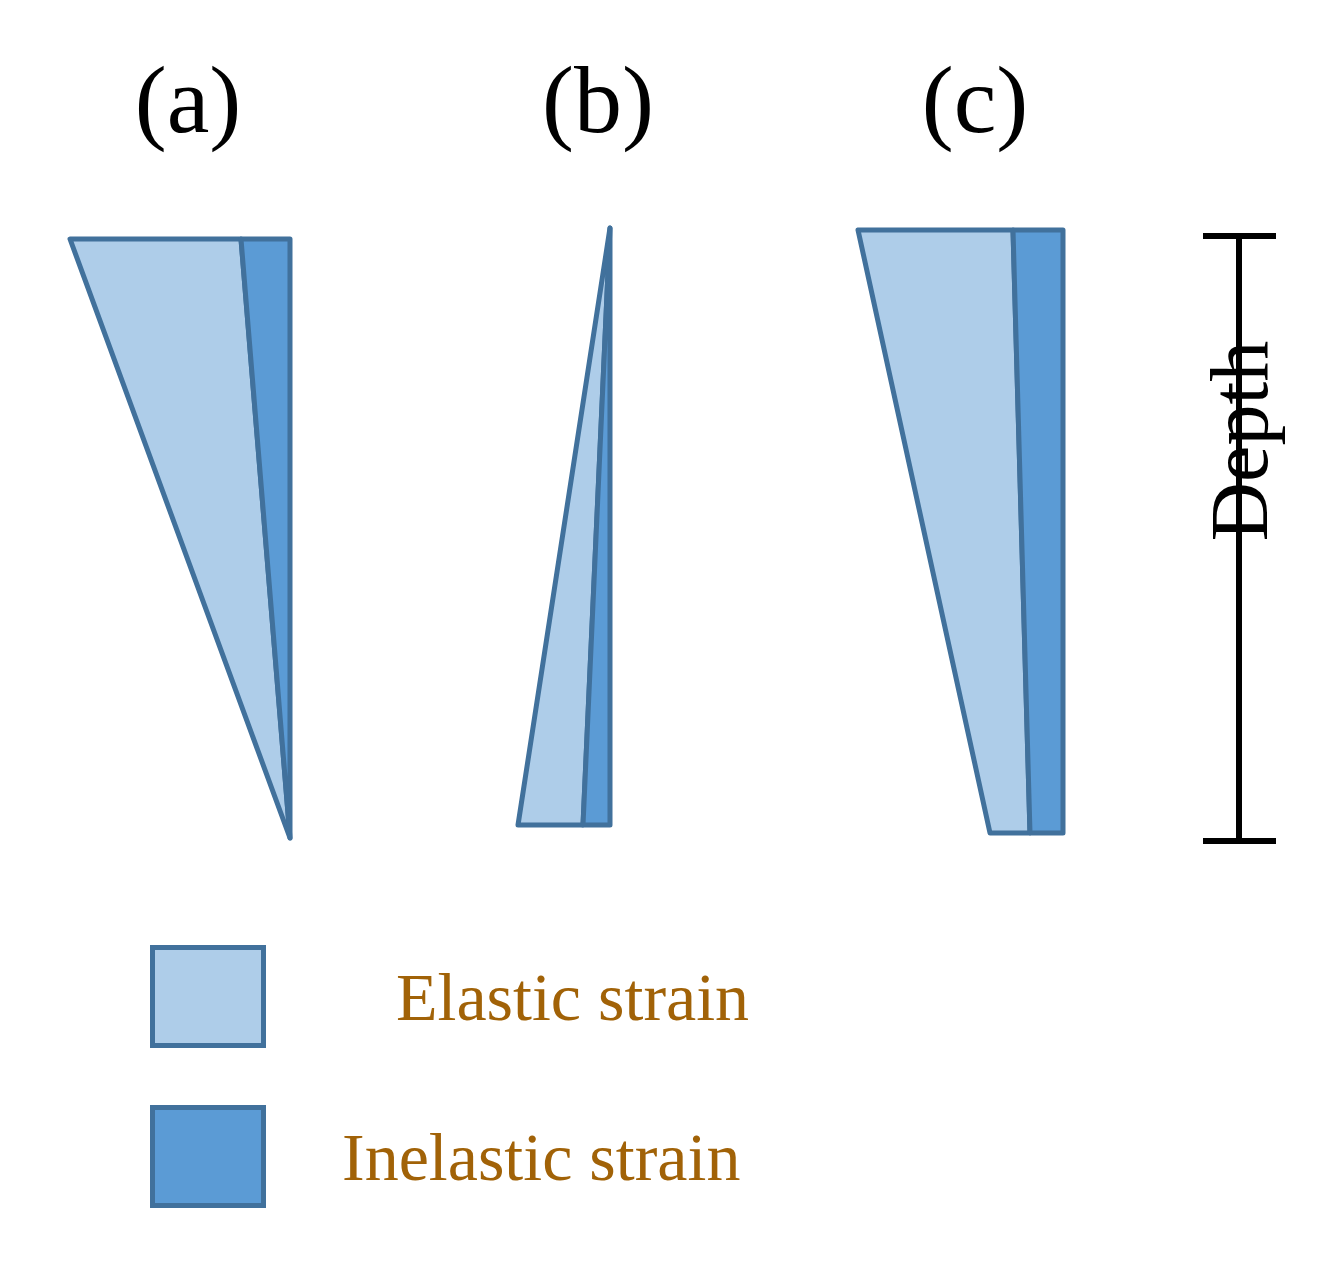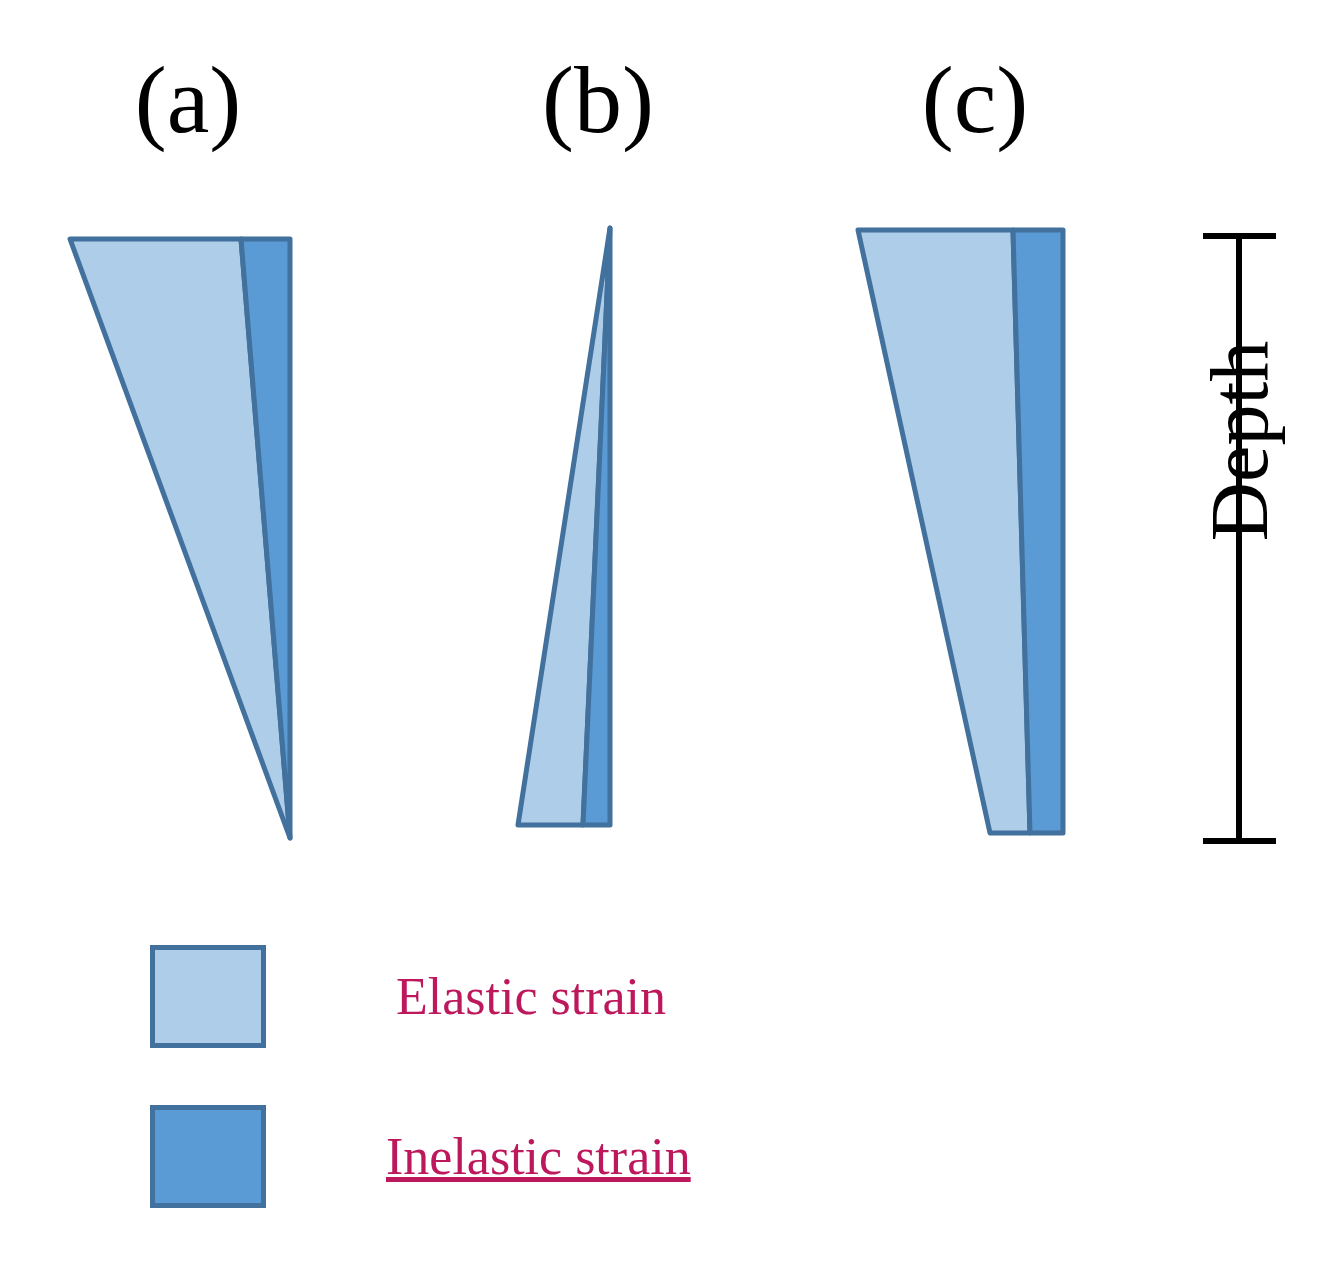--- a/index.html
+++ b/index.html
@@ -49,26 +49,26 @@
 
   .legend-swatch {
     width: 116px;
     height: 103px;
     box-sizing: border-box;
     border: 5px solid #41719C;
   }
   .legend-text {
     margin-left: 130px;
     font-family: "Liberation Serif", "DejaVu Serif", serif;
-    font-size: 52px;
+    font-size: 68px;
     line-height: 1;
-    color: #be185d;
+    color: #a16207;
     white-space: nowrap;
   }
-  #legend-row-inelastic .legend-text { margin-left: 120px; text-decoration: underline; }
+  #legend-row-inelastic .legend-text { margin-left: 76px; }
 
   #depth-label {
     position: absolute;
     left: 1080px;
     top: 400px;
     width: 320px;
     text-align: center;
     font-family: "Liberation Serif", "DejaVu Serif", serif;
     font-size: 82px;
     line-height: 1;

